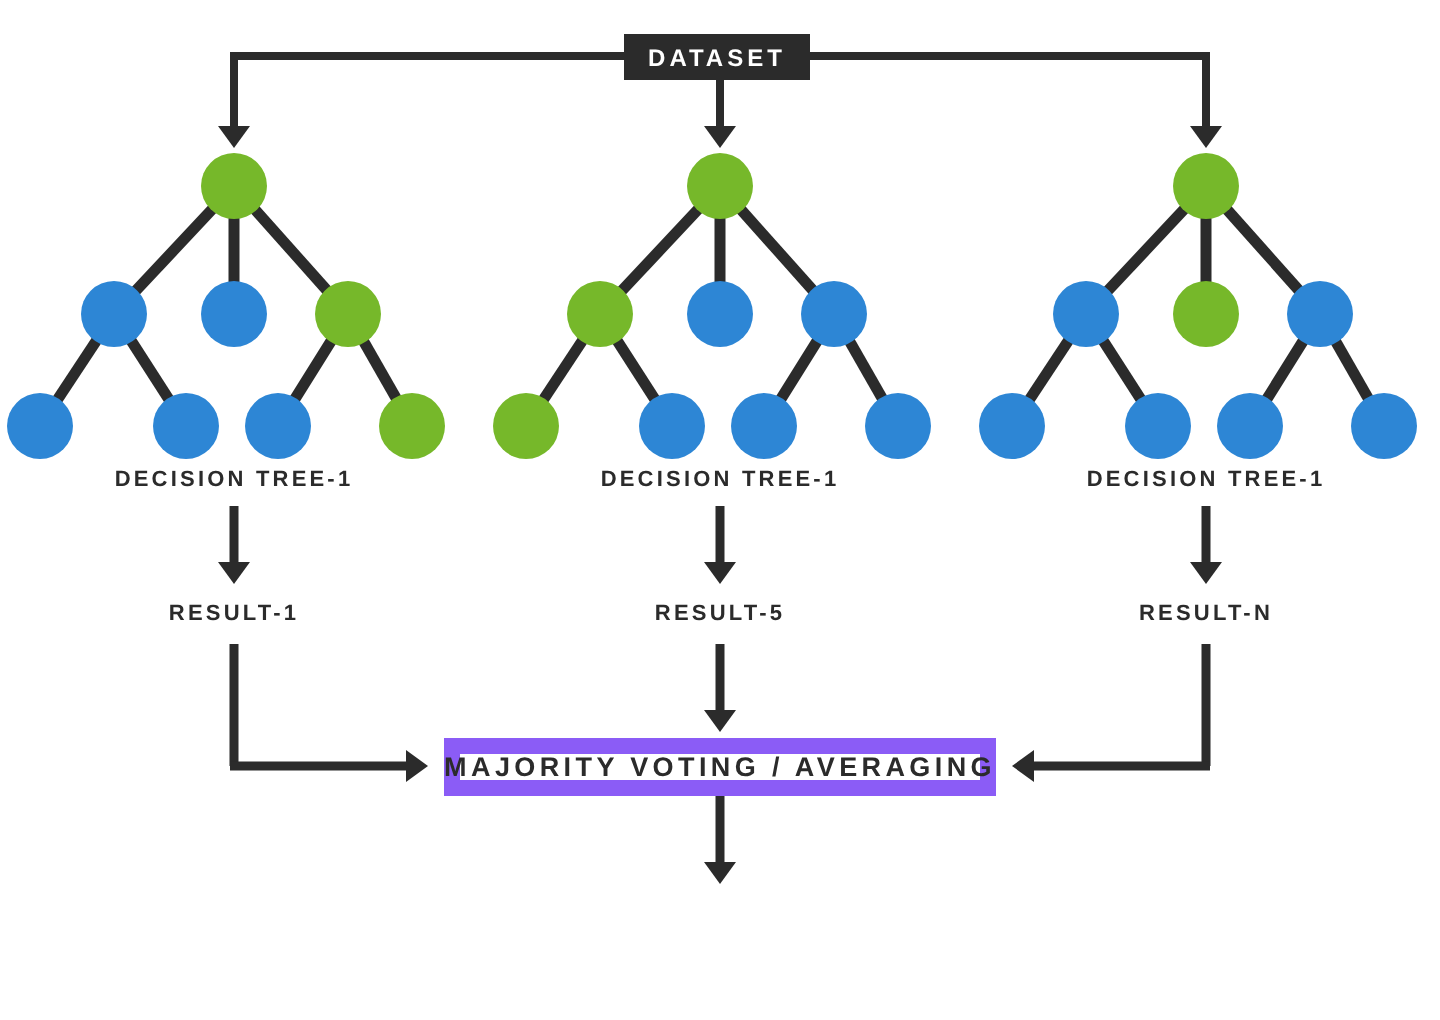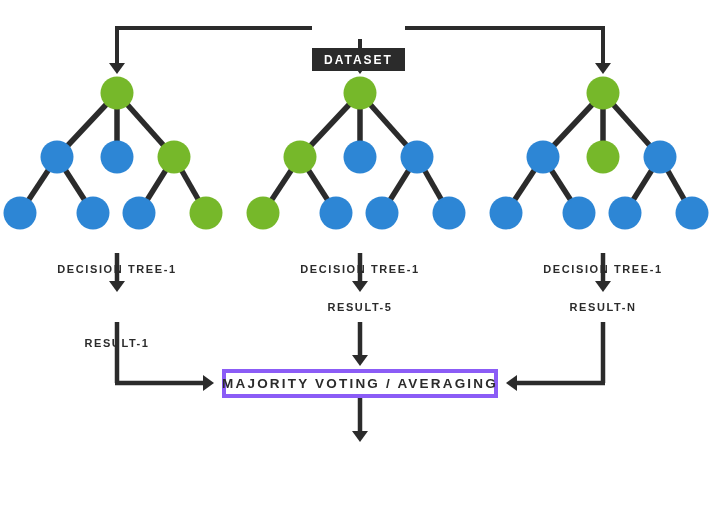--- a/index.html
+++ b/index.html
@@ -9,31 +9,30 @@
   }
   .canvas svg{position:absolute;left:0;top:0;}
   .lbl{
     position:absolute;transform:translateX(-50%);white-space:nowrap;
     font-weight:bold;font-size:11px;letter-spacing:1.6px;color:#2b2b2b;
   }
   .dark-box{
     position:absolute;display:flex;align-items:center;justify-content:center;
     background:#2b2b2b;color:#ffffff;font-weight:bold;font-size:12px;letter-spacing:2px;
     white-space:nowrap;
-    margin-top:31px;
   }
   .frame-box{
     position:absolute;display:flex;align-items:center;justify-content:center;
-    background:#ffffff;border:4px solid #8b5cf6;box-sizing:border-box;
+    background:#ffffff;border:8px solid #8b5cf6;box-sizing:border-box;
     color:#2b2b2b;font-weight:bold;font-size:13.5px;letter-spacing:2.2px;white-space:nowrap;
   }
   #dataset-box{left:312px;top:17px;width:93px;height:23px;}
   #majority-box{left:222px;top:369px;width:276px;height:29px;}
   #final-box{left:292px;top:448px;width:135px;height:29px;}
-  .tree-label{top:234px;margin-top:29px;}
+  .tree-label{top:234px;}
   .result-label{top:301px;}
 </style>
 </head>
 <body>
 
 <div class="canvas">
 
   <svg id="diagram-svg" width="720" height="510" viewBox="0 0 720 510">
       <line x1="117" y1="28" x2="312" y2="28" stroke="#2b2b2b" stroke-width="4"></line>
       <line x1="405" y1="28" x2="603" y2="28" stroke="#2b2b2b" stroke-width="4"></line>
@@ -105,19 +104,19 @@
       <line x1="360" y1="398" x2="360" y2="432" stroke="#2b2b2b" stroke-width="4.5"></line>
       <polygon points="352,431 368,431 360,442" fill="#2b2b2b"></polygon>
     </svg>
 
   <div class="dark-box" id="dataset-box">DATASET</div>
 
   <div class="lbl tree-label" style="left:117px;">DECISION TREE-1</div>
   <div class="lbl tree-label" style="left:360px;">DECISION TREE-1</div>
   <div class="lbl tree-label" style="left:603px;">DECISION TREE-1</div>
 
-  <div class="lbl result-label" style="left:117px;margin-top:36px;">RESULT-1</div>
+  <div class="lbl result-label" style="left:117px;">RESULT-1</div>
   <div class="lbl result-label" style="left:360px;">RESULT-5</div>
   <div class="lbl result-label" style="left:603px;">RESULT-N</div>
 
   <div class="frame-box" id="majority-box">MAJORITY VOTING / AVERAGING</div>
 
 </div>
 
 </body></html>

